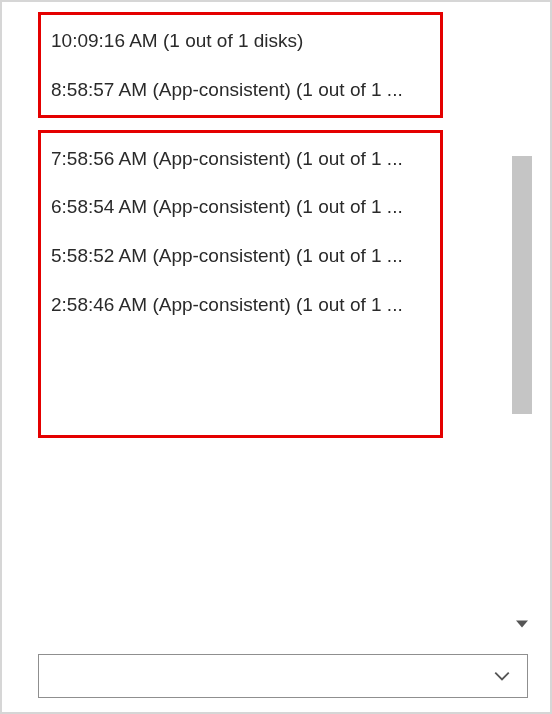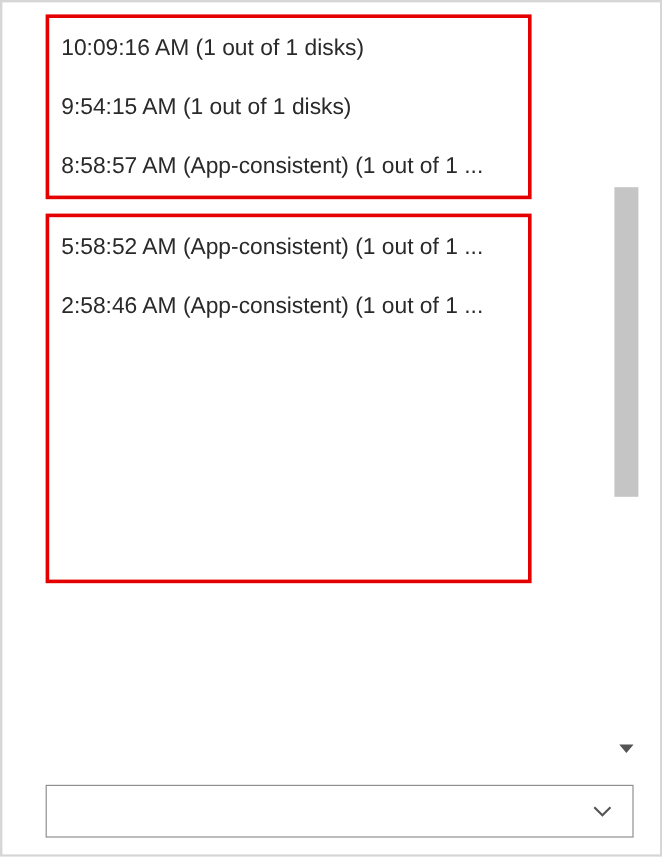--- a/index.html
+++ b/index.html
@@ -95,25 +95,26 @@
   </style>
 </head>
 <body>
 
 <div class="outer">
   <div class="scroll-pane">
     <div class="list">
 
       <div class="group">
         <div class="item">10:09:16 AM (1 out of 1 disks)</div>
-        <div class="item">9:54:15 AM (1 out of 1 disks)</div>
         <div class="item">8:58:57 AM (App-consistent) (1 out of 1 ...</div>
       </div>
 
       <div class="group second">
+        <div class="item">7:58:56 AM (App-consistent) (1 out of 1 ...</div>
+        <div class="item">6:58:54 AM (App-consistent) (1 out of 1 ...</div>
         <div class="item">5:58:52 AM (App-consistent) (1 out of 1 ...</div>
         <div class="item">2:58:46 AM (App-consistent) (1 out of 1 ...</div>
       </div>
 
     </div>
 
     <div class="scrollbar-track">
       <div class="scrollbar-thumb"></div>
     </div>
   </div>

